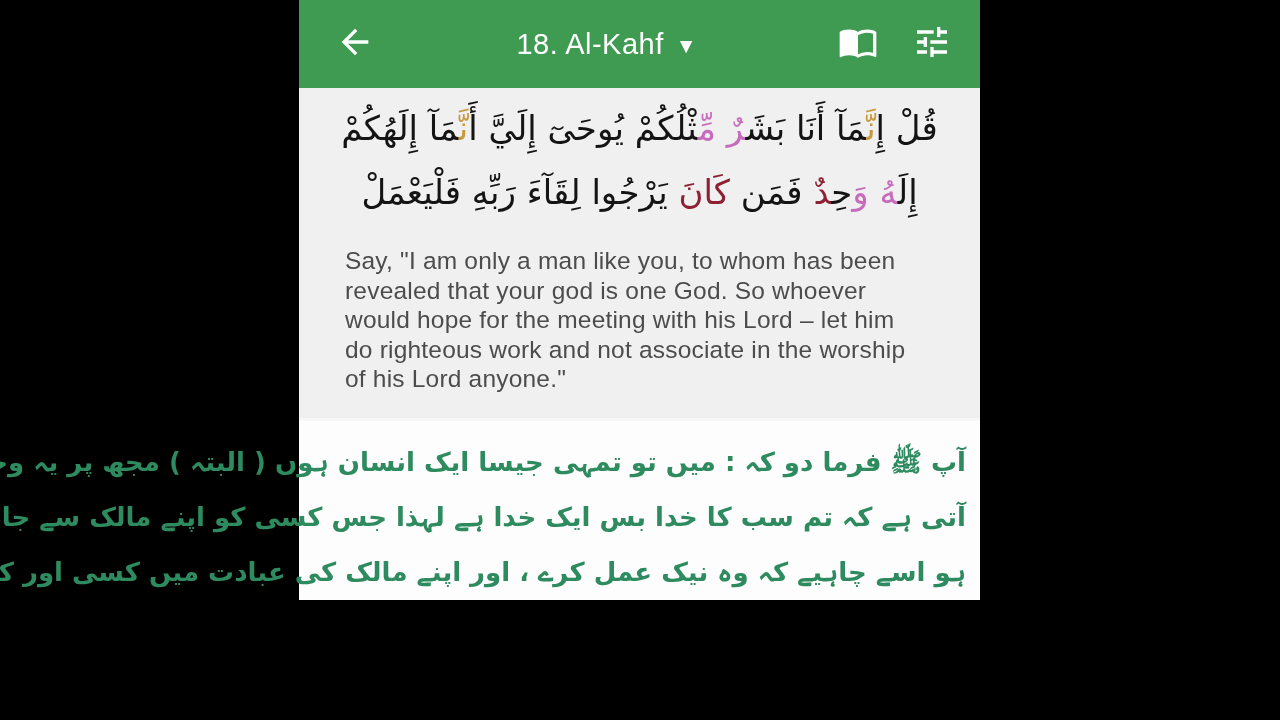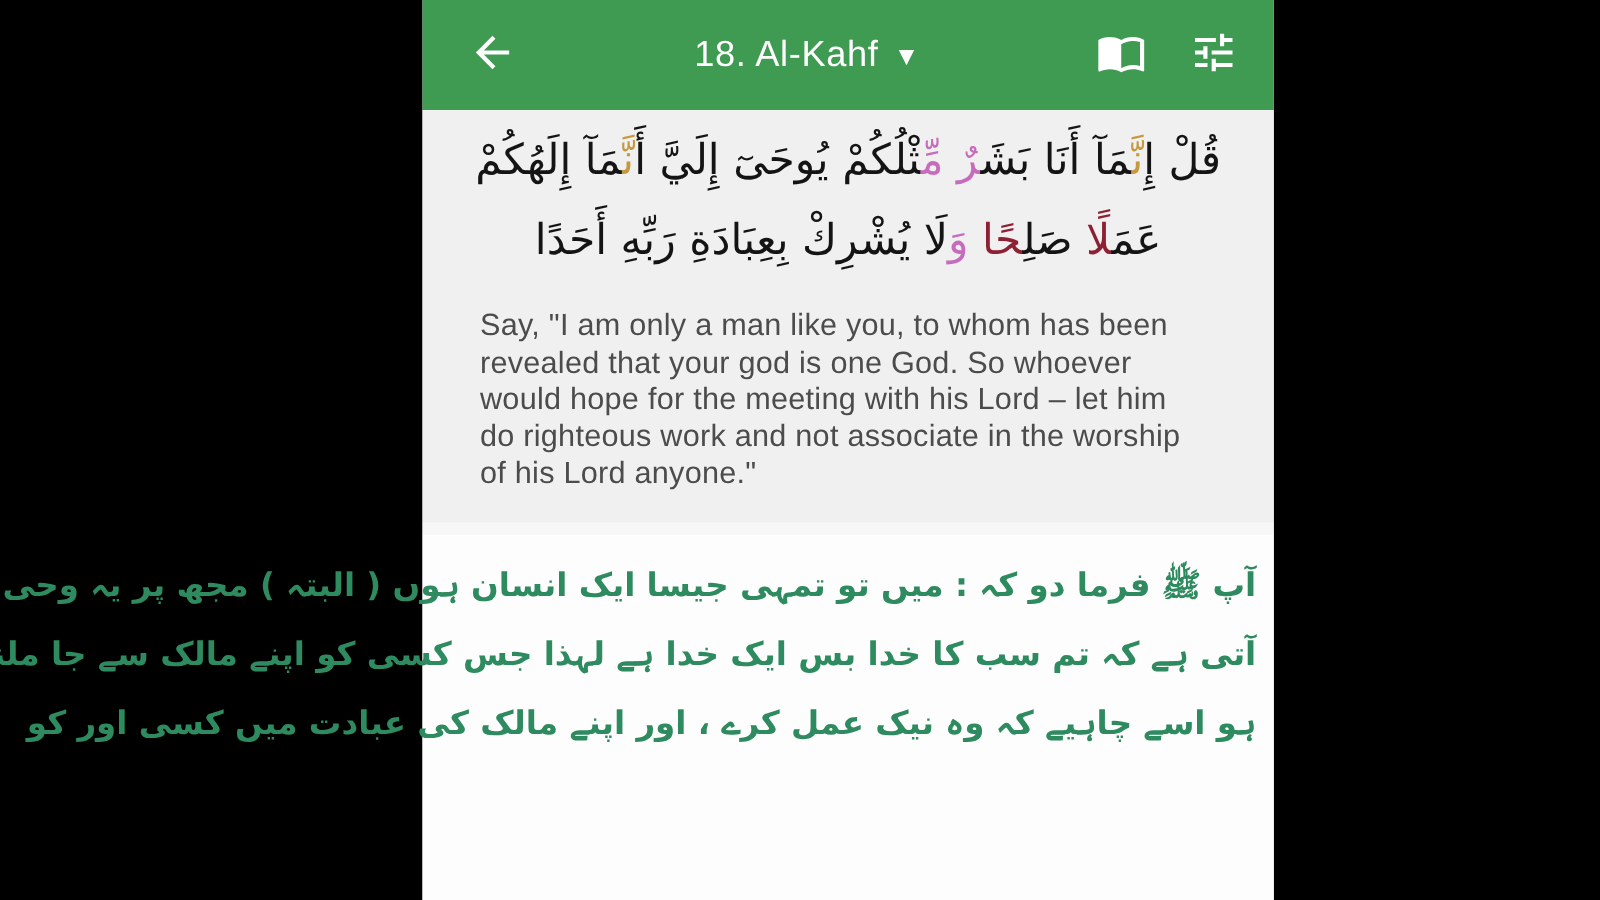--- a/index.html
+++ b/index.html
@@ -24,25 +24,24 @@
     background: var(--letterbox, #000);
   }
   .letterbox.left  { left: 0;   width: 299px; }
   .letterbox.right { left: 980px; width: 300px; }
 
   .phone {
     position: absolute;
     left: 299px;
     top: 0;
     width: 681px;
-    height: 720px;
+    height: 600px;
     background: var(--section-bg, #f0f0f0);
     display: flex;
     flex-direction: column;
-    margin-left: 39px;
   }
 
   
   .appbar {
     height: 88px;
     flex: 0 0 88px;
     background: var(--header-green, #3f9a52);
     display: flex;
     align-items: center;
     padding: 0 26px 0 34px;
@@ -176,21 +175,21 @@
             <svg width="40" height="40" viewBox="0 0 24 24">
               <path d="M3 17v2h6v-2H3zM3 5v2h10V5H3zm10 16v-2h8v-2h-8v-2h-2v6h2zM7 9v2H3v2h4v2h2V9H7zm14 4v-2H11v2h10zm-6-4h2V7h4V5h-4V3h-2v6z" fill="#ffffff"></path>
             </svg>
           </span>
         </div>
       </div>
     </div>
 
     <div class="arabic-section" id="arabic-verse">
         <div class="arabic-line"><span class="seg-ink">قُلْ إِ</span><span class="seg-gold">نَّ</span><span class="seg-ink">مَآ أَنَا بَشَ</span><span class="seg-pink">رٌ</span><span class="seg-ink"> </span><span class="seg-pink">مِّ</span><span class="seg-ink">ثْلُكُمْ يُوحَىٓ إِلَيَّ أَ</span><span class="seg-gold">نَّ</span><span class="seg-ink">مَآ إِلَهُكُمْ</span></div>
-        <div class="arabic-line"><span class="seg-ink">عَمَ</span><span class="seg-red">لًا</span><span class="seg-ink"> صَلِ</span><span class="seg-red">حًا</span><span class="seg-ink"> </span><span class="seg-pink">وَ</span><span class="seg-ink">لَا يُشْرِكْ بِعِبَادَةِ رَبِّهِ أَحَدًا</span></div>
+        <div class="arabic-line"><span class="seg-ink">إِلَ</span><span class="seg-pink">هُ وَ</span><span class="seg-ink">حِ</span><span class="seg-red">دٌ</span><span class="seg-ink"> فَمَن </span><span class="seg-red">كَانَ</span><span class="seg-ink"> يَرْجُوا لِقَآءَ رَبِّهِ فَلْيَعْمَلْ</span></div>
       </div>
 
     <div class="english-section">
       <div class="english-text">Say, "I am only a man like you, to whom has been revealed that your god is one God. So whoever would hope for the meeting with his Lord  –  let him do righteous work and not associate in the worship of his Lord anyone."</div>
     </div>
 
     <div class="section-divider"></div>
 
     <div class="urdu-section" id="urdu-translation">
         <div class="urdu-line">آپ ﷺ فرما دو کہ : میں تو تمہی جیسا ایک انسان  ہوں  ( البتہ )  مجھ پر یہ وحی</div>

